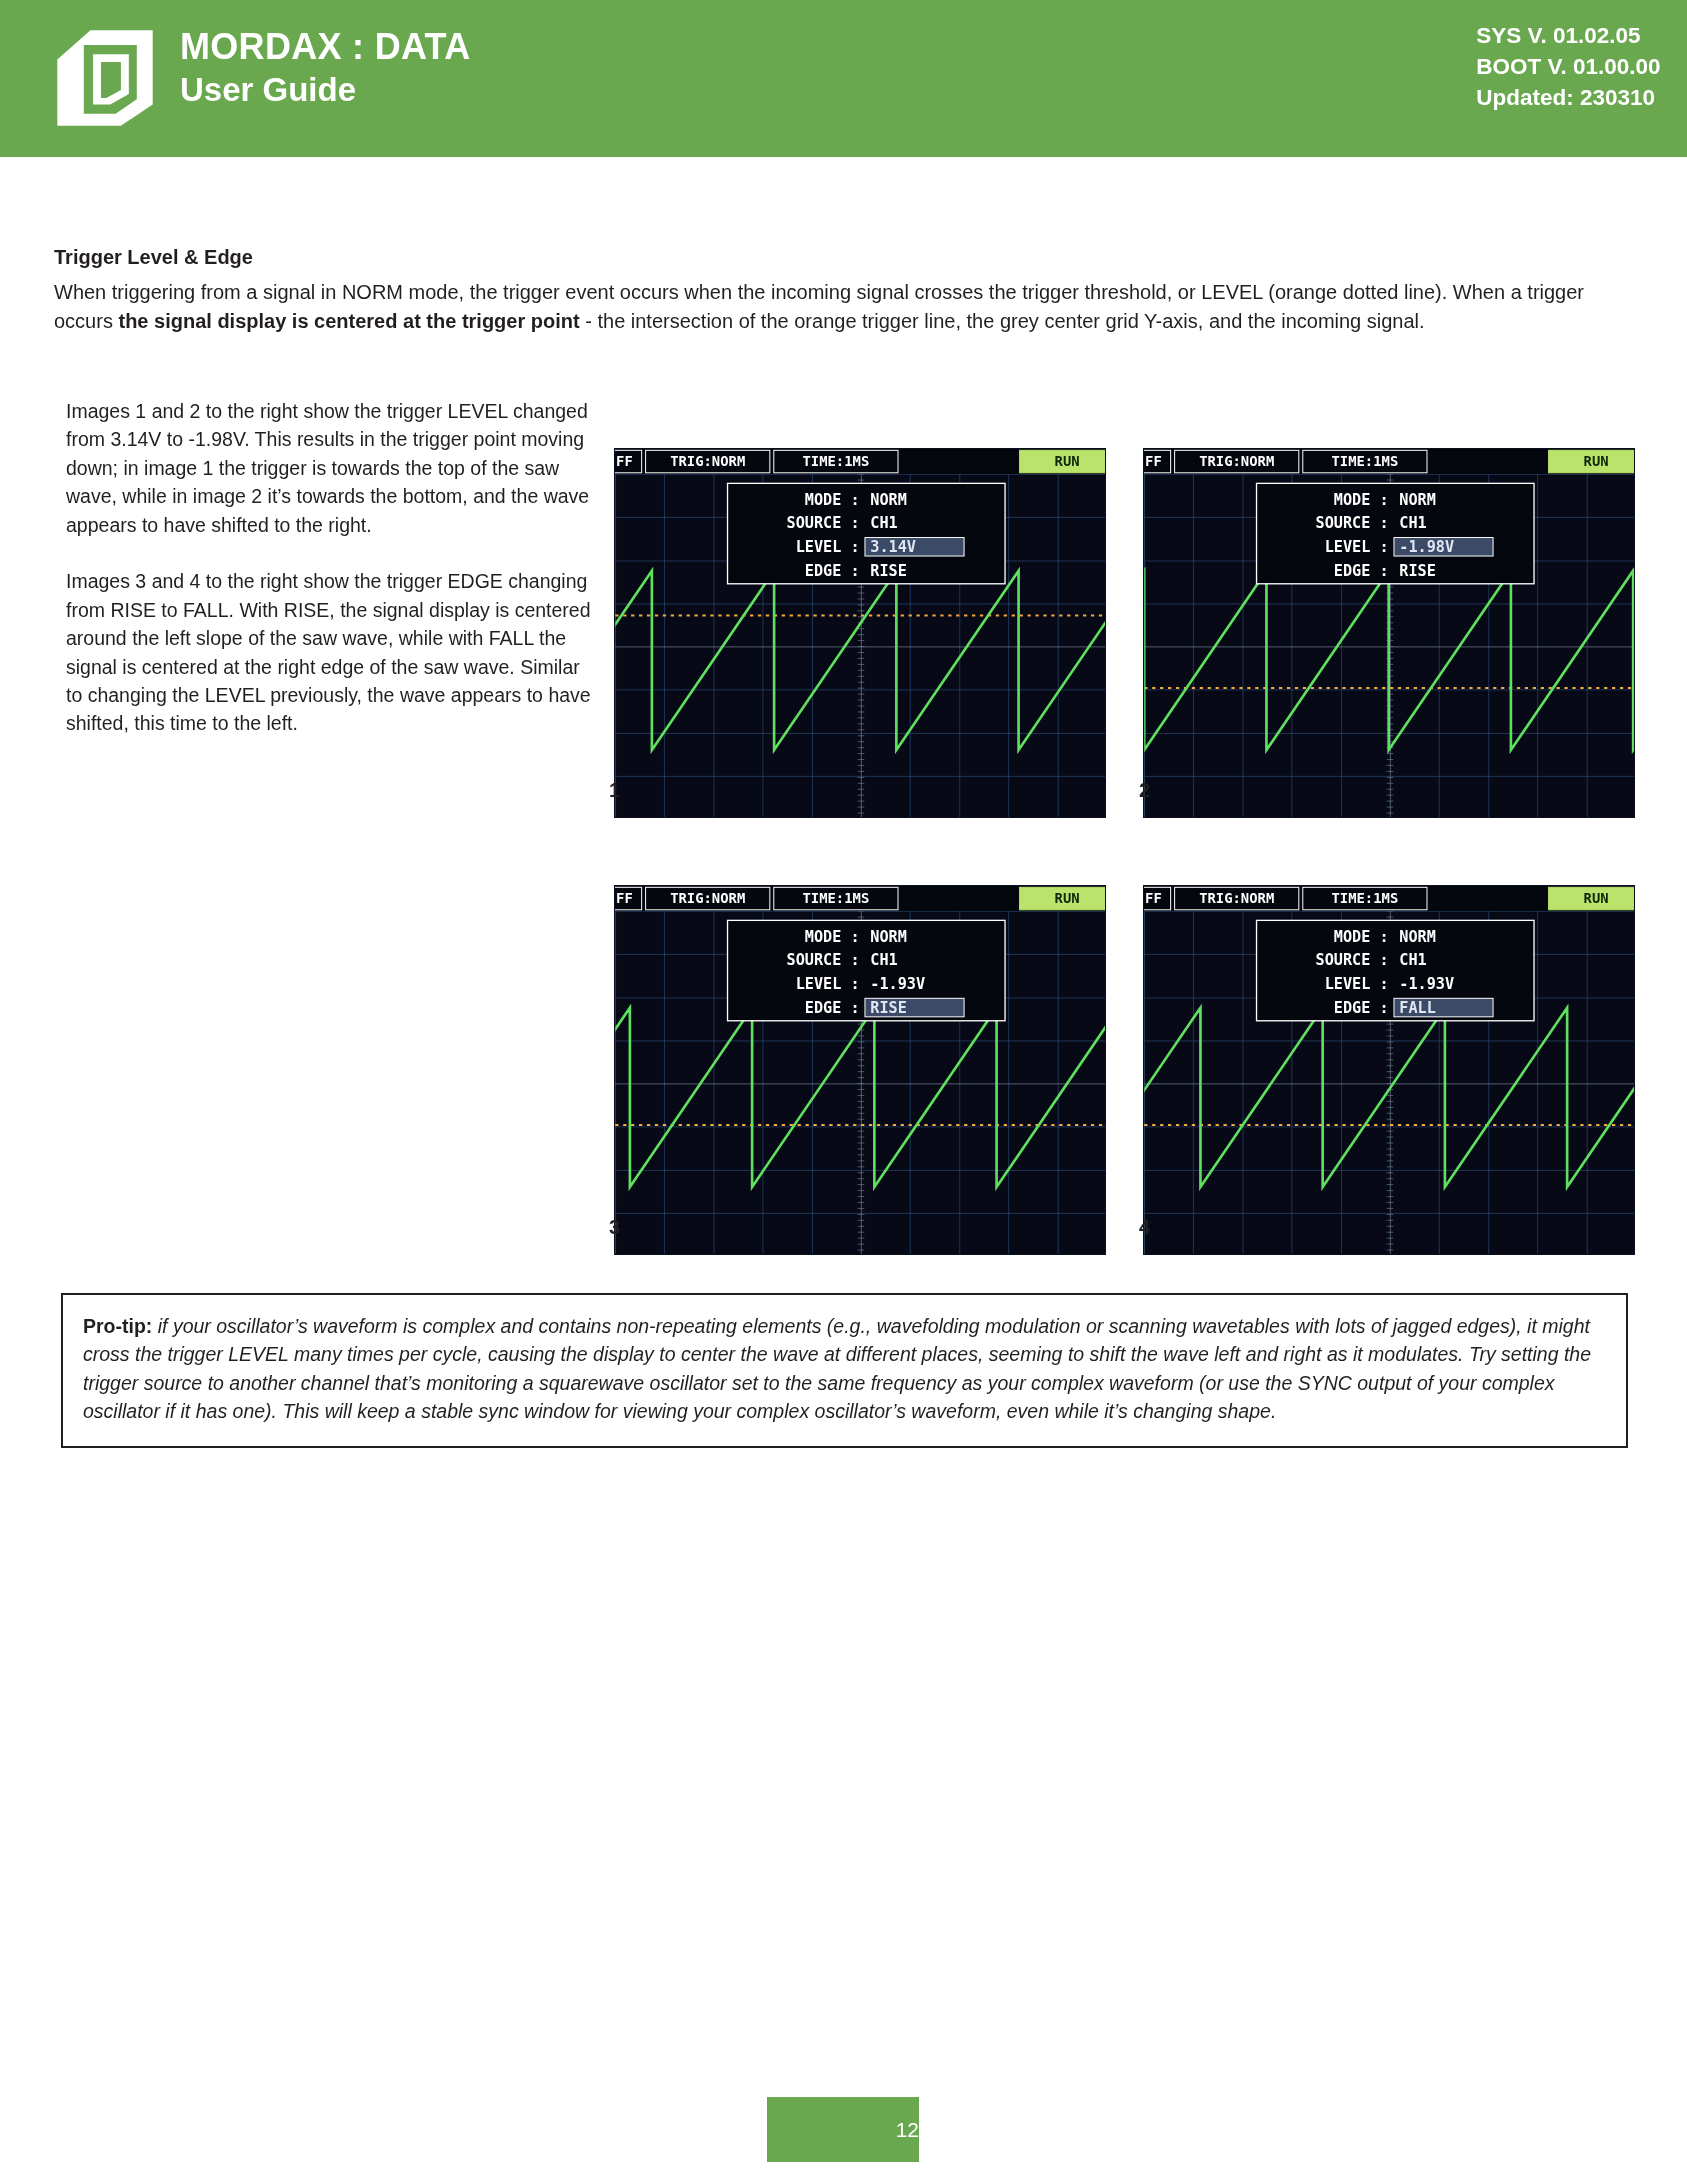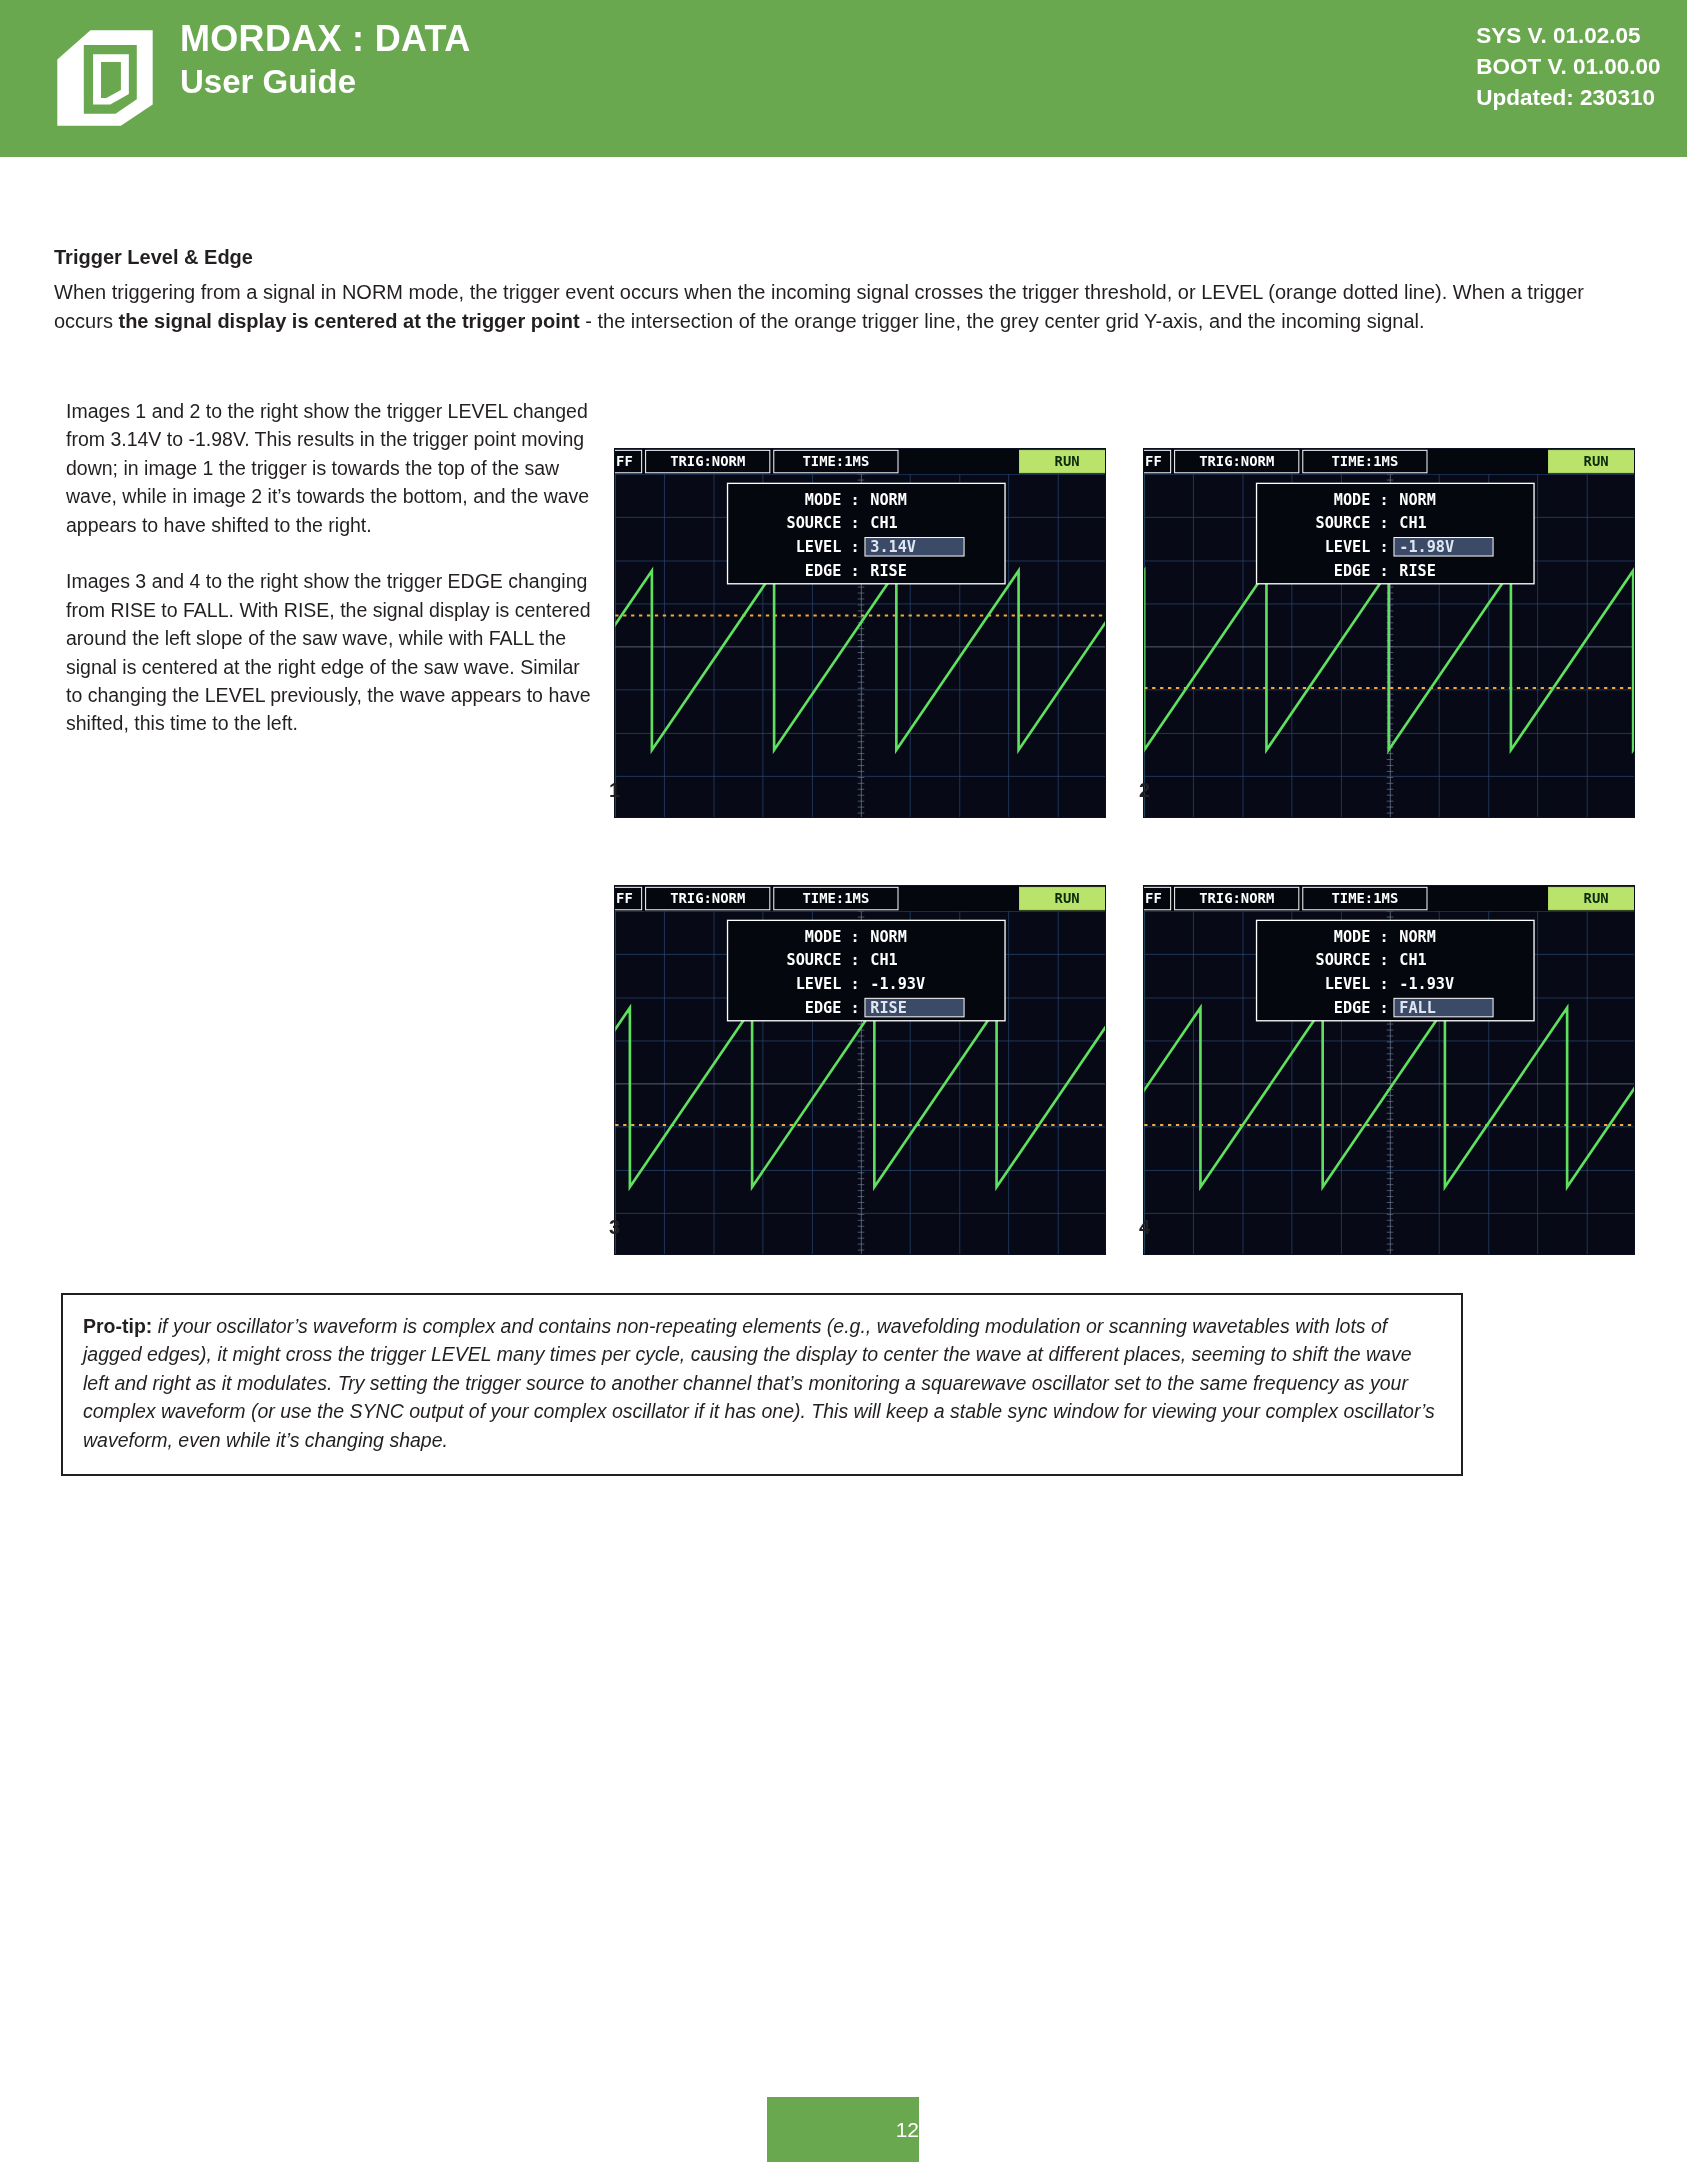--- a/index.html
+++ b/index.html
@@ -29,21 +29,21 @@
     position: absolute;
     left: 52px;
     top: 25px;
     width: 106px;
     height: 106px;
   }
   .logo svg { display: block; }
   .header-title {
     position: absolute;
     left: 180px;
-    top: 17px;
+    top: 25px;
     color: #ffffff;
   }
   .header-title .line1 {
     font-size: 36px;
     font-weight: bold;
     letter-spacing: 0.3px;
     line-height: 44px;
   }
   .header-title .line2 {
     font-size: 33px;
@@ -117,21 +117,21 @@
   #cap1 { left: 609px; top: 779px; }
   #cap2 { left: 1139px; top: 779px; }
   #cap3 { left: 609px; top: 1216px; }
   #cap4 { left: 1139px; top: 1216px; }
 
   
   .protip {
     position: absolute;
     left: 61px;
     top: 1293px;
-    width: 1402px;
+    width: 1567px;
     border: 2px solid #231f20;
     box-sizing: border-box;
     padding: 17px 20px 20px 20px;
     font-size: 19.5px;
     line-height: 28.4px;
     font-style: italic;
   }
   .protip b {
     font-weight: bold;
     font-style: normal;

